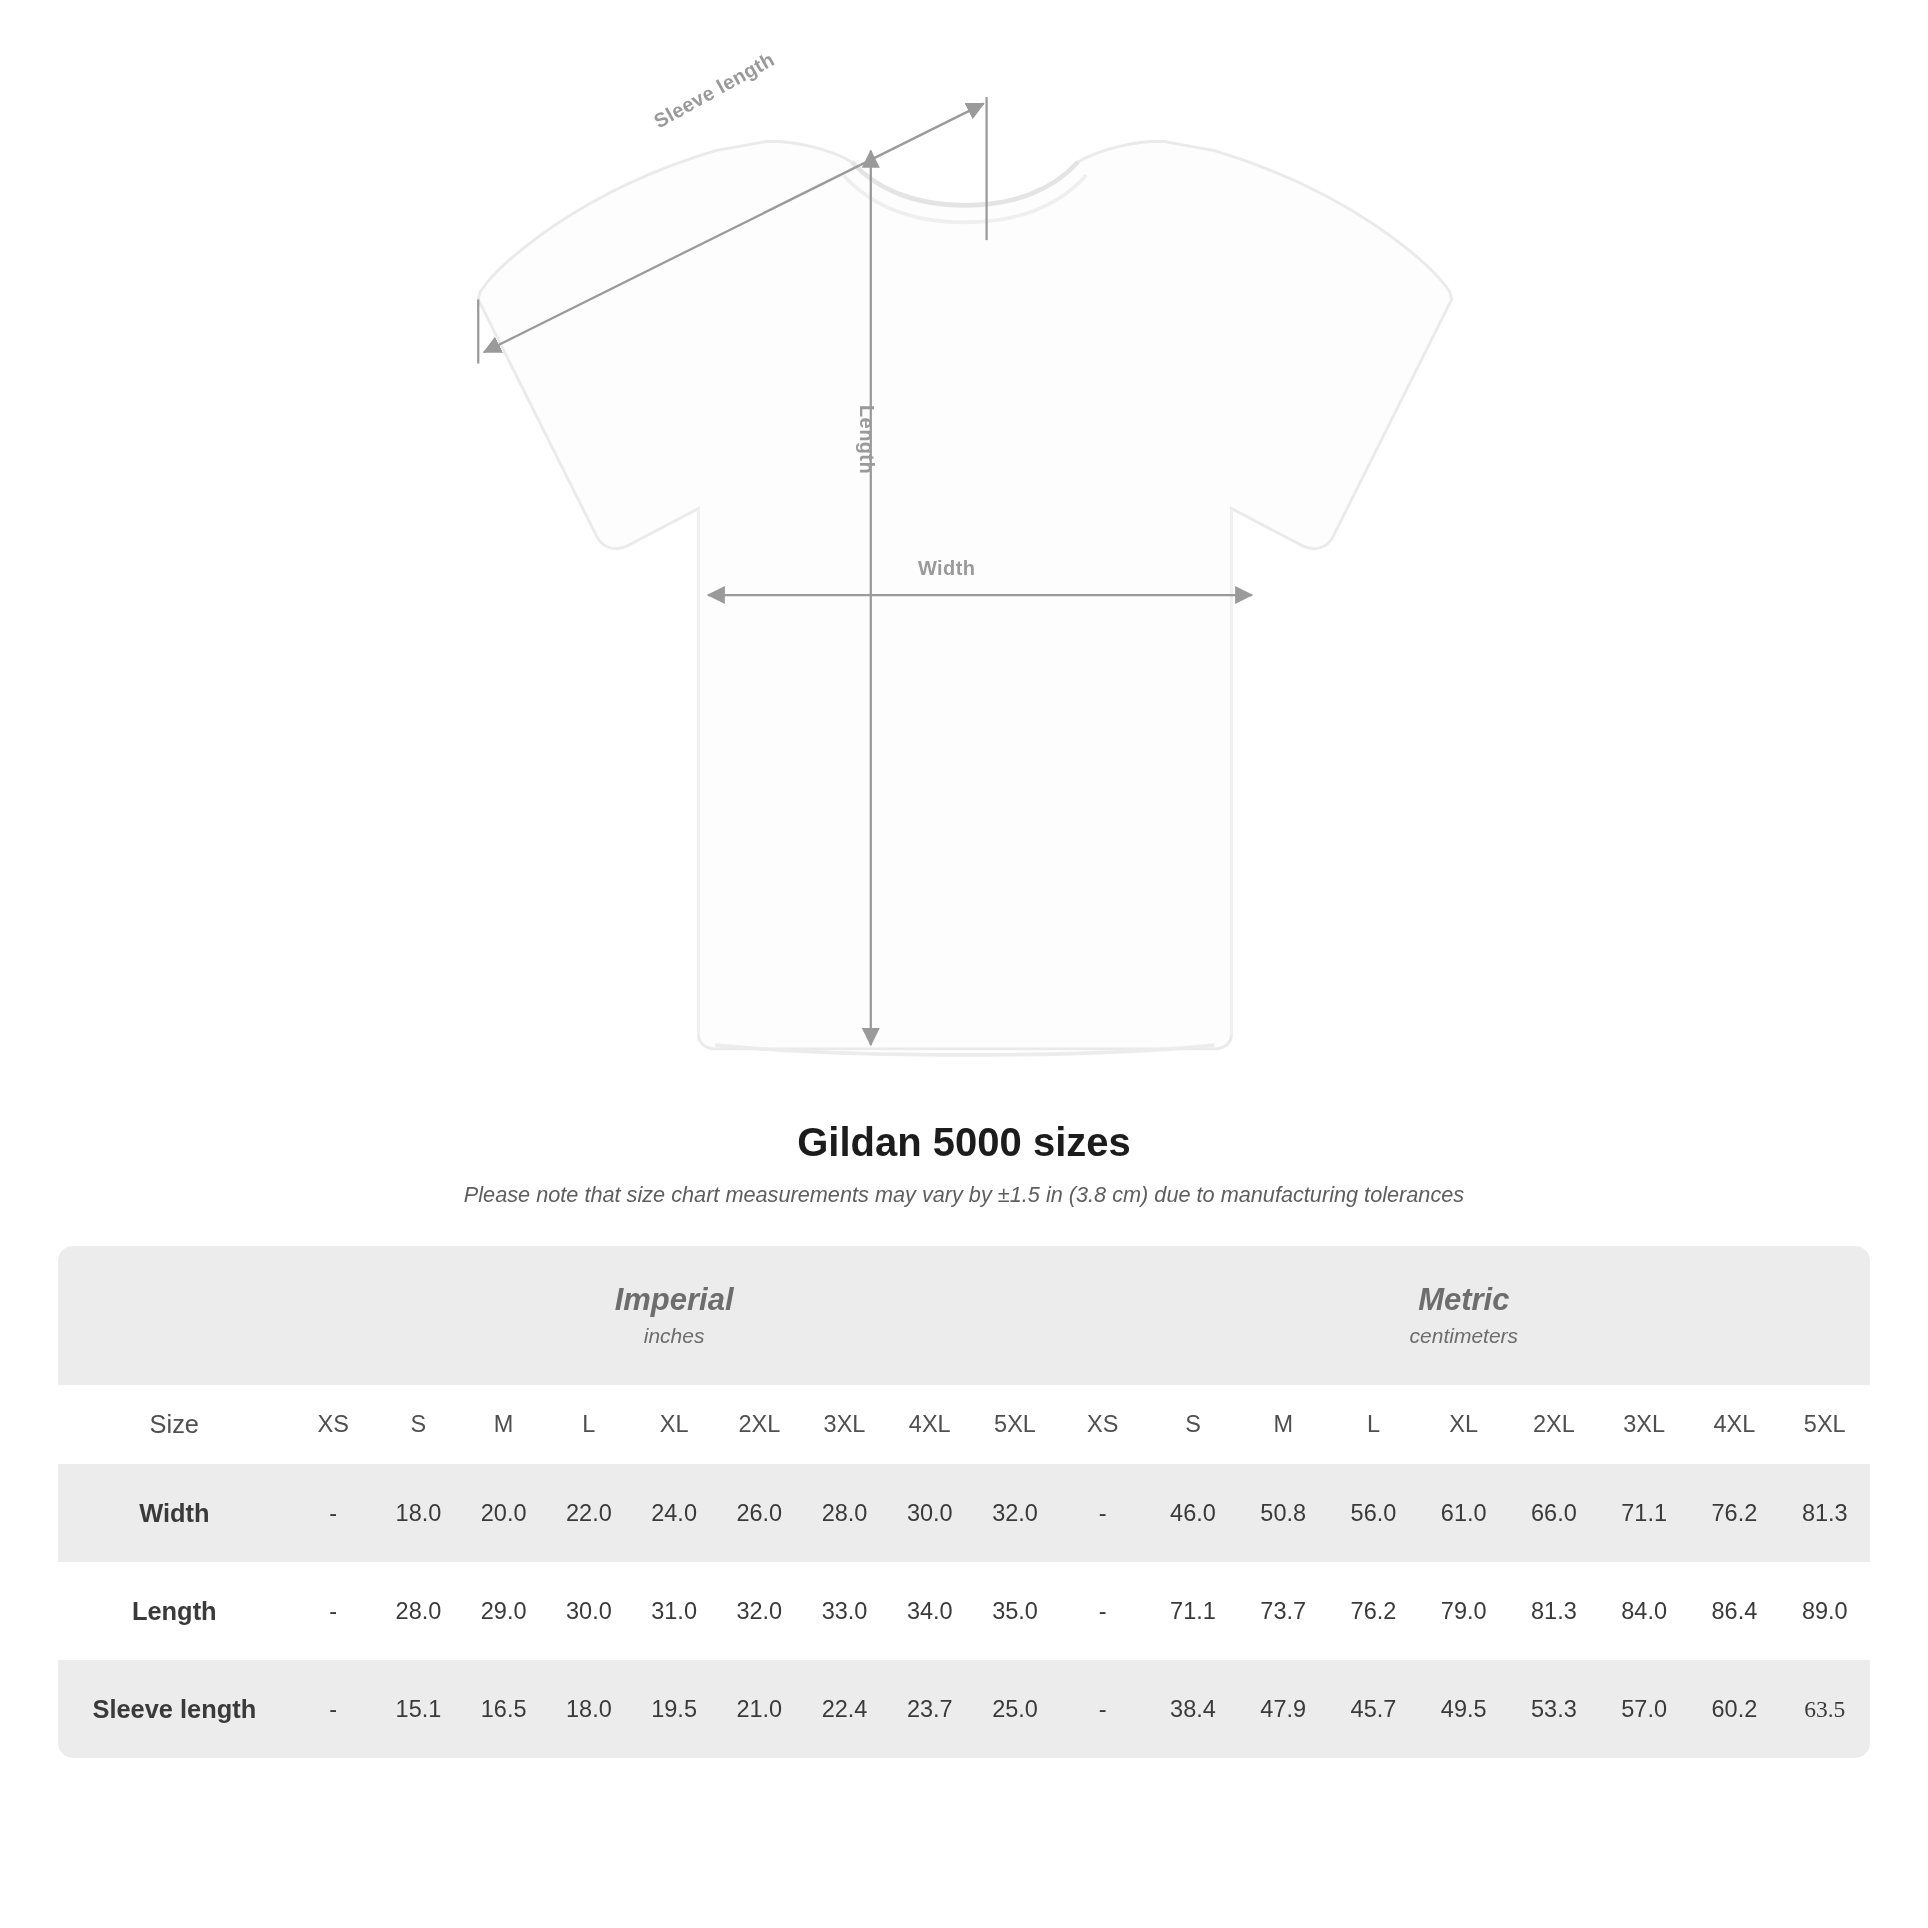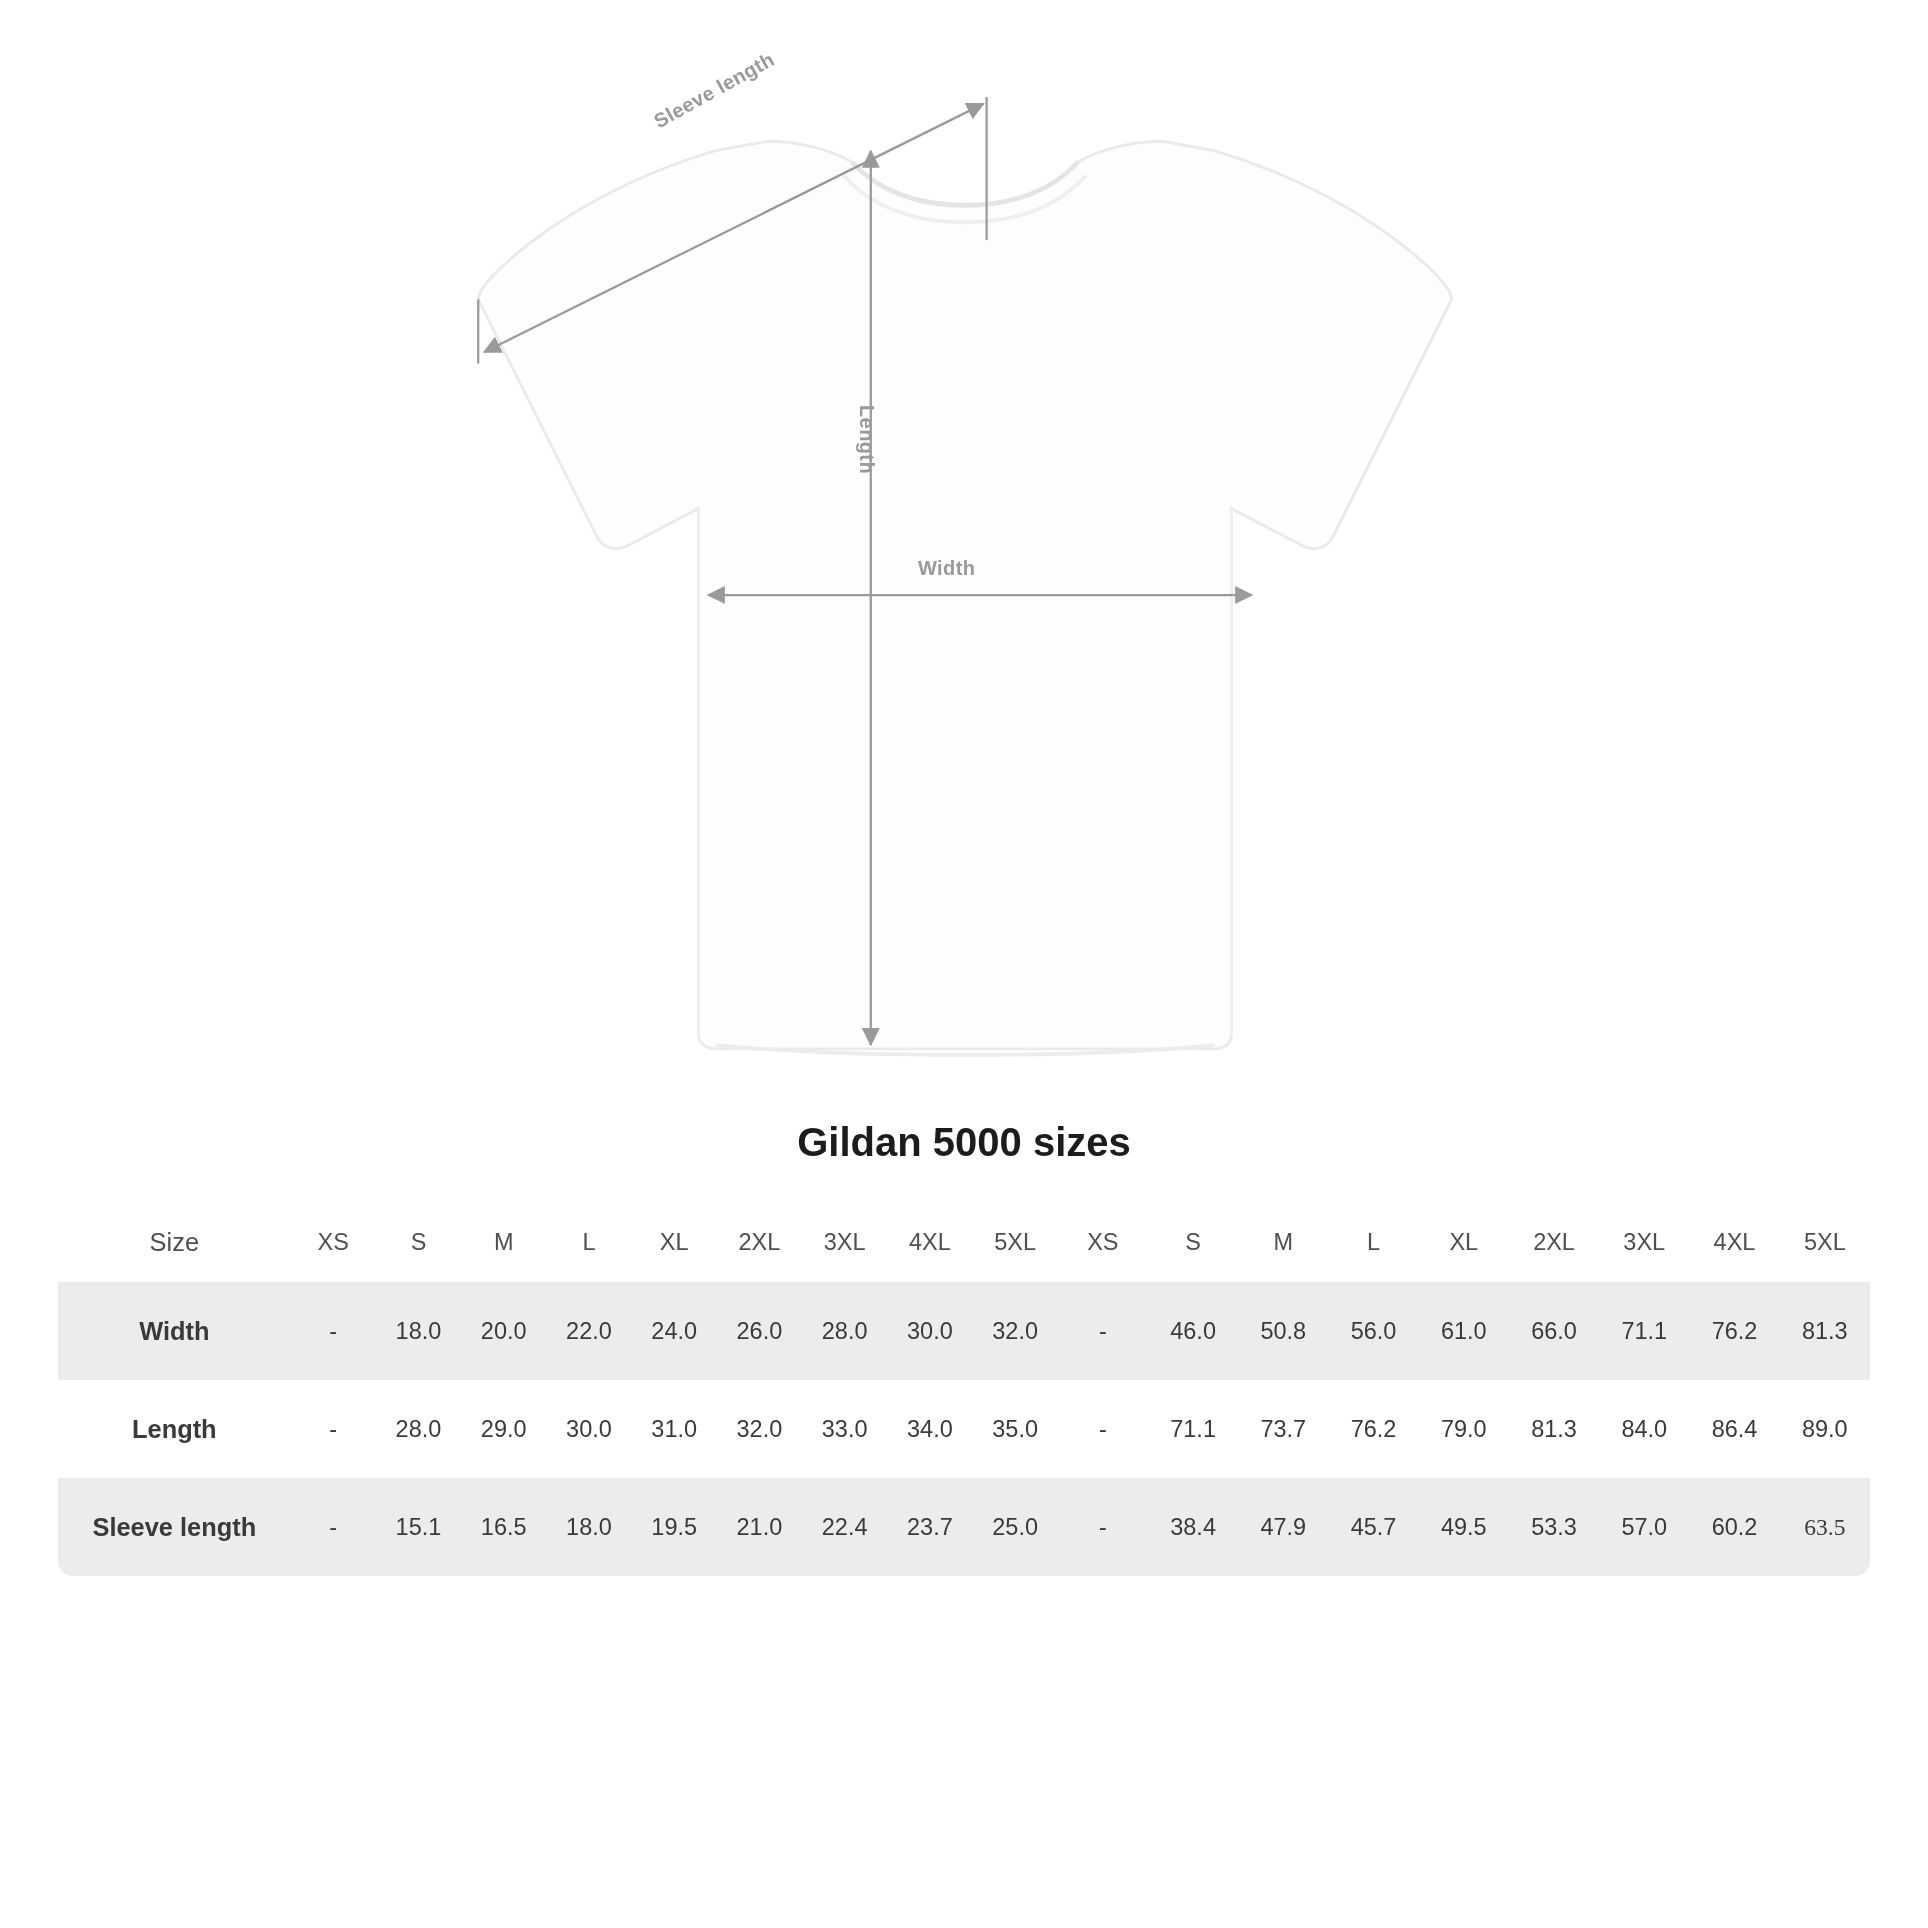--- a/index.html
+++ b/index.html
@@ -206,30 +206,42 @@
       </g>
     </svg>
 
     <div class="dim-label label-sleeve">Sleeve length</div>
     <div class="dim-label label-length">Length</div>
     <div class="dim-label label-width">Width</div>
   </div>
 
   <div class="title-block">
     <h1 class="chart-title">Gildan 5000 sizes</h1>
+    <p class="chart-note">Please note that size chart measurements may vary by ±1.5 in (3.8 cm) due to manufacturing tolerances</p>
   </div>
 
   <div class="table-wrap">
     <table class="size-table">
       <colgroup>
         <col style="width:232px">
         <col span="9" style="width:85px">
         <col span="9" style="width:90px">
       </colgroup>
       <tbody>
+        <tr class="unit-head-row">
+          <td class="corner-left"></td>
+          <td colspan="9">
+            <div class="unit-name">Imperial</div>
+            <div class="unit-sub">inches</div>
+          </td>
+          <td colspan="9" class="corner-right">
+            <div class="unit-name">Metric</div>
+            <div class="unit-sub">centimeters</div>
+          </td>
+        </tr>
 
         <tr class="head-row row-plain">
           <td class="rowlabel">Size</td>
           <td>XS</td>
           <td>S</td>
           <td>M</td>
           <td>L</td>
           <td>XL</td>
           <td>2XL</td>
           <td>3XL</td>

